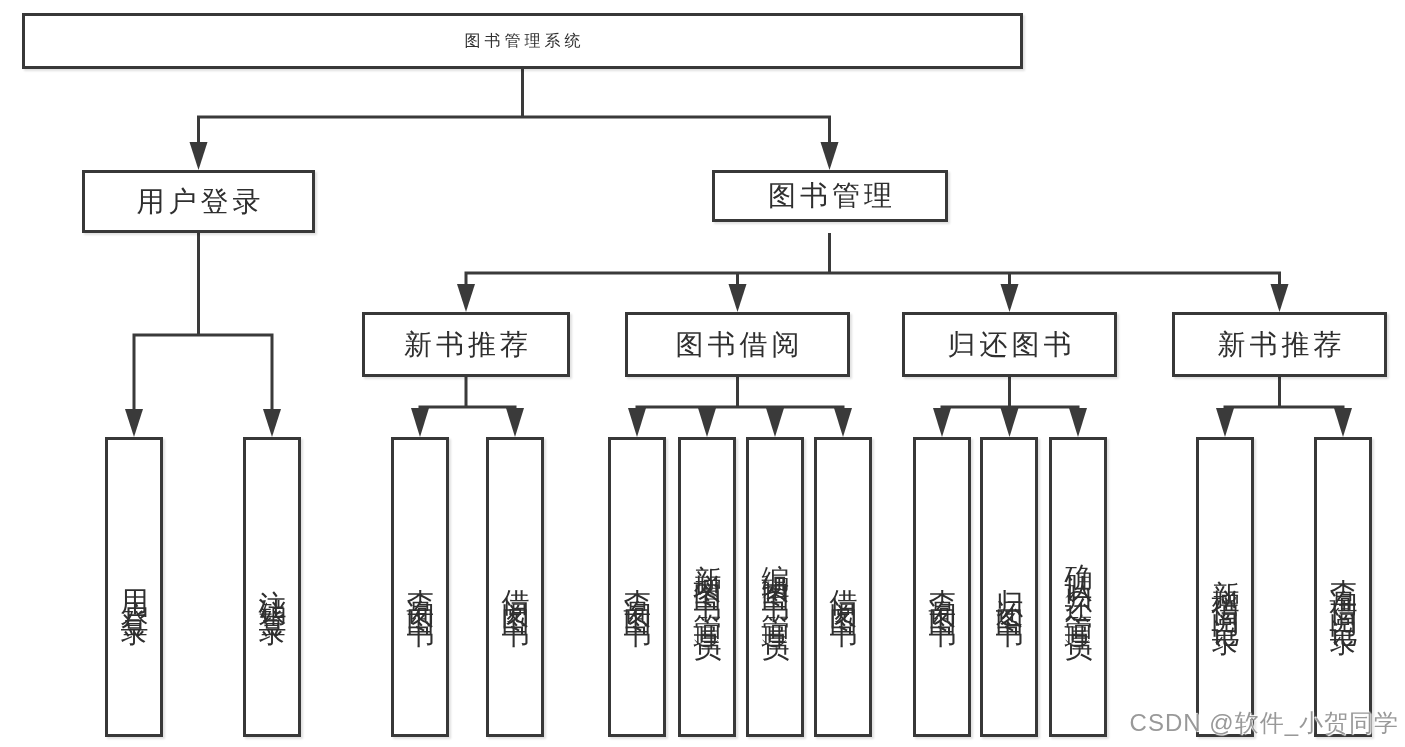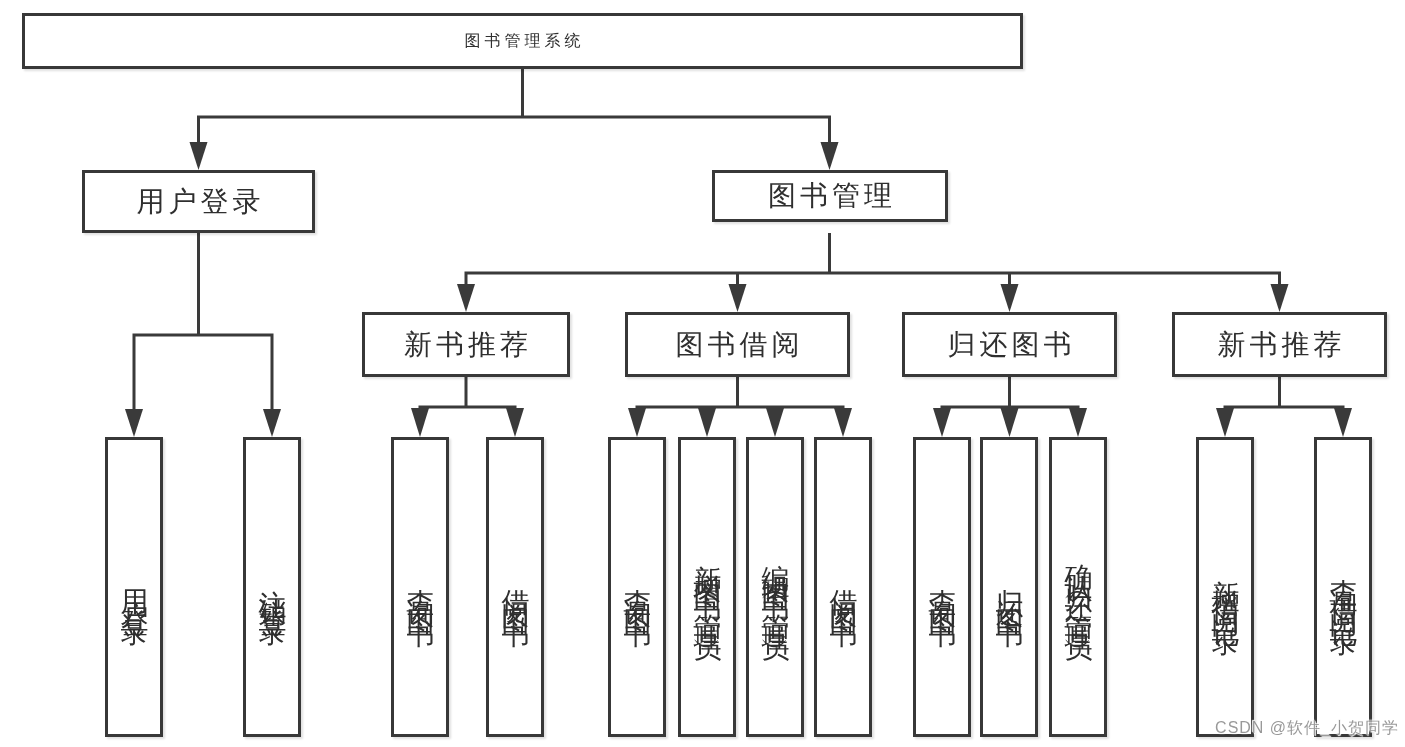--- a/index.html
+++ b/index.html
@@ -44,21 +44,21 @@
     writing-mode: vertical-rl;
     letter-spacing: 10px;
     text-indent: 0;
     white-space: normal;
   }
   .watermark {
     position: absolute;
     right: 6px;
     bottom: 8px;
     z-index: 3;
-    font-size: 16px;
+    font-size: 24px;
     letter-spacing: 1px;
     color: #999999;
     text-shadow: 0 0 2px #ffffff, 1px 1px 1px #ffffff, -1px -1px 1px #ffffff;
   }
 </style>
 </head>
 <body>
 
 <div class="canvas">
 

